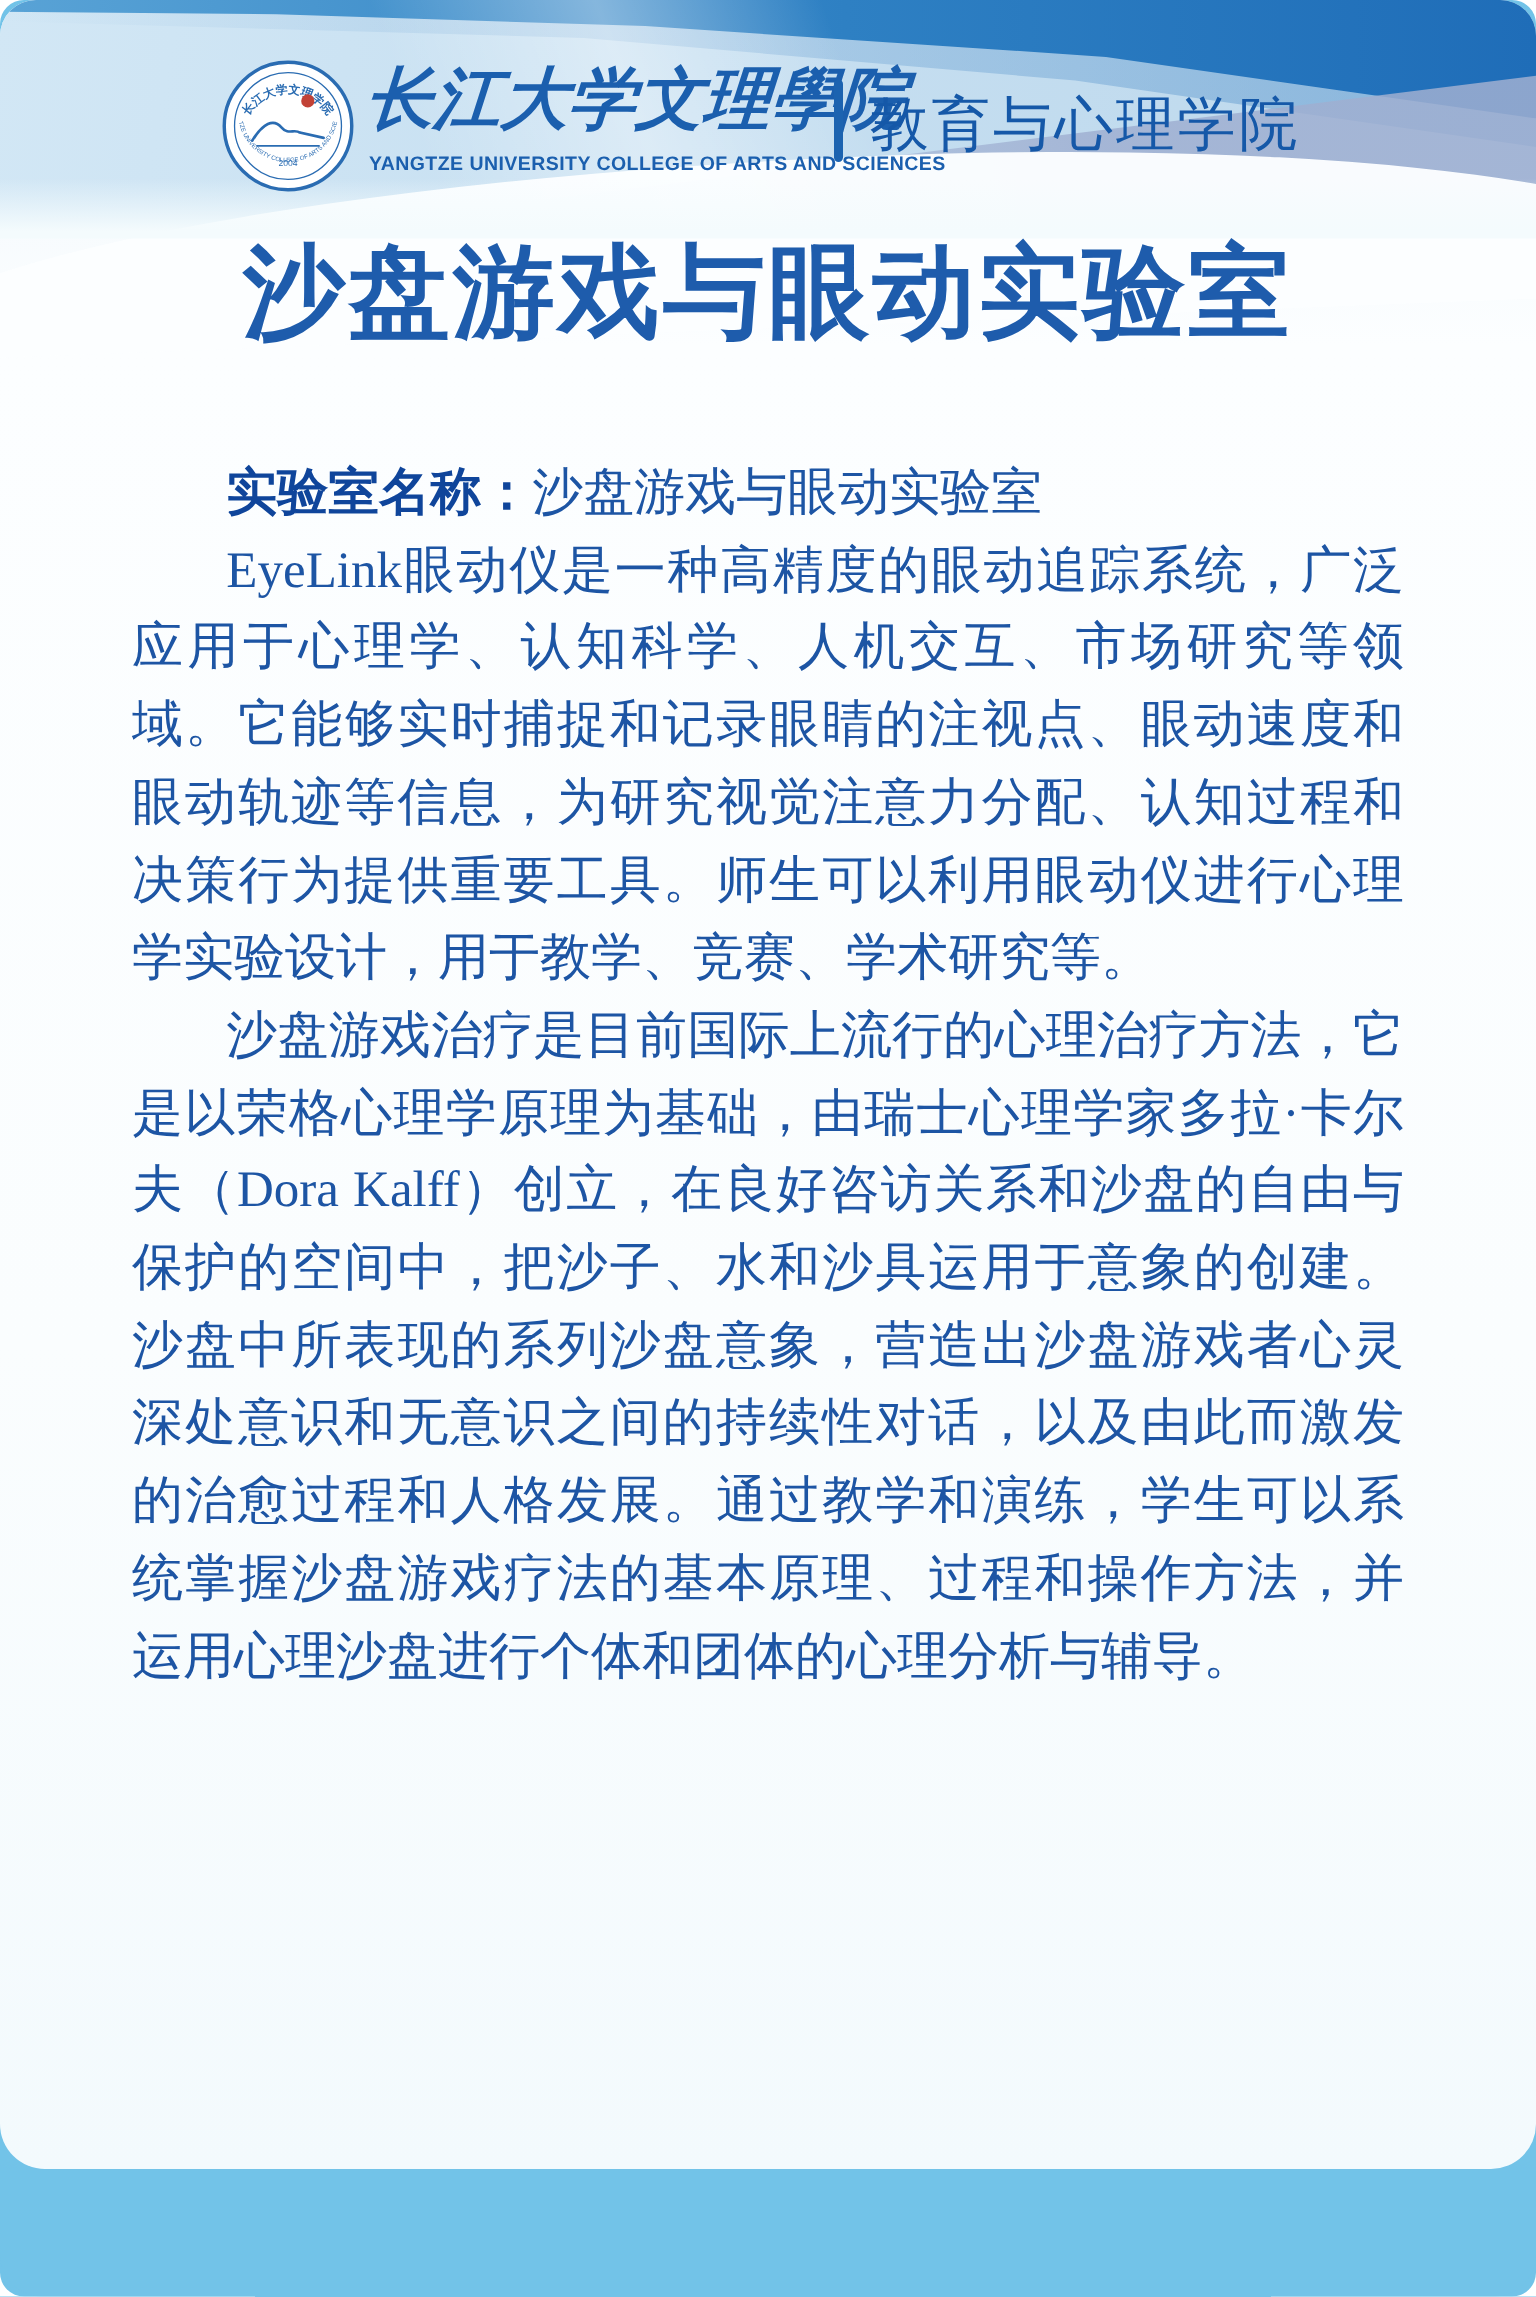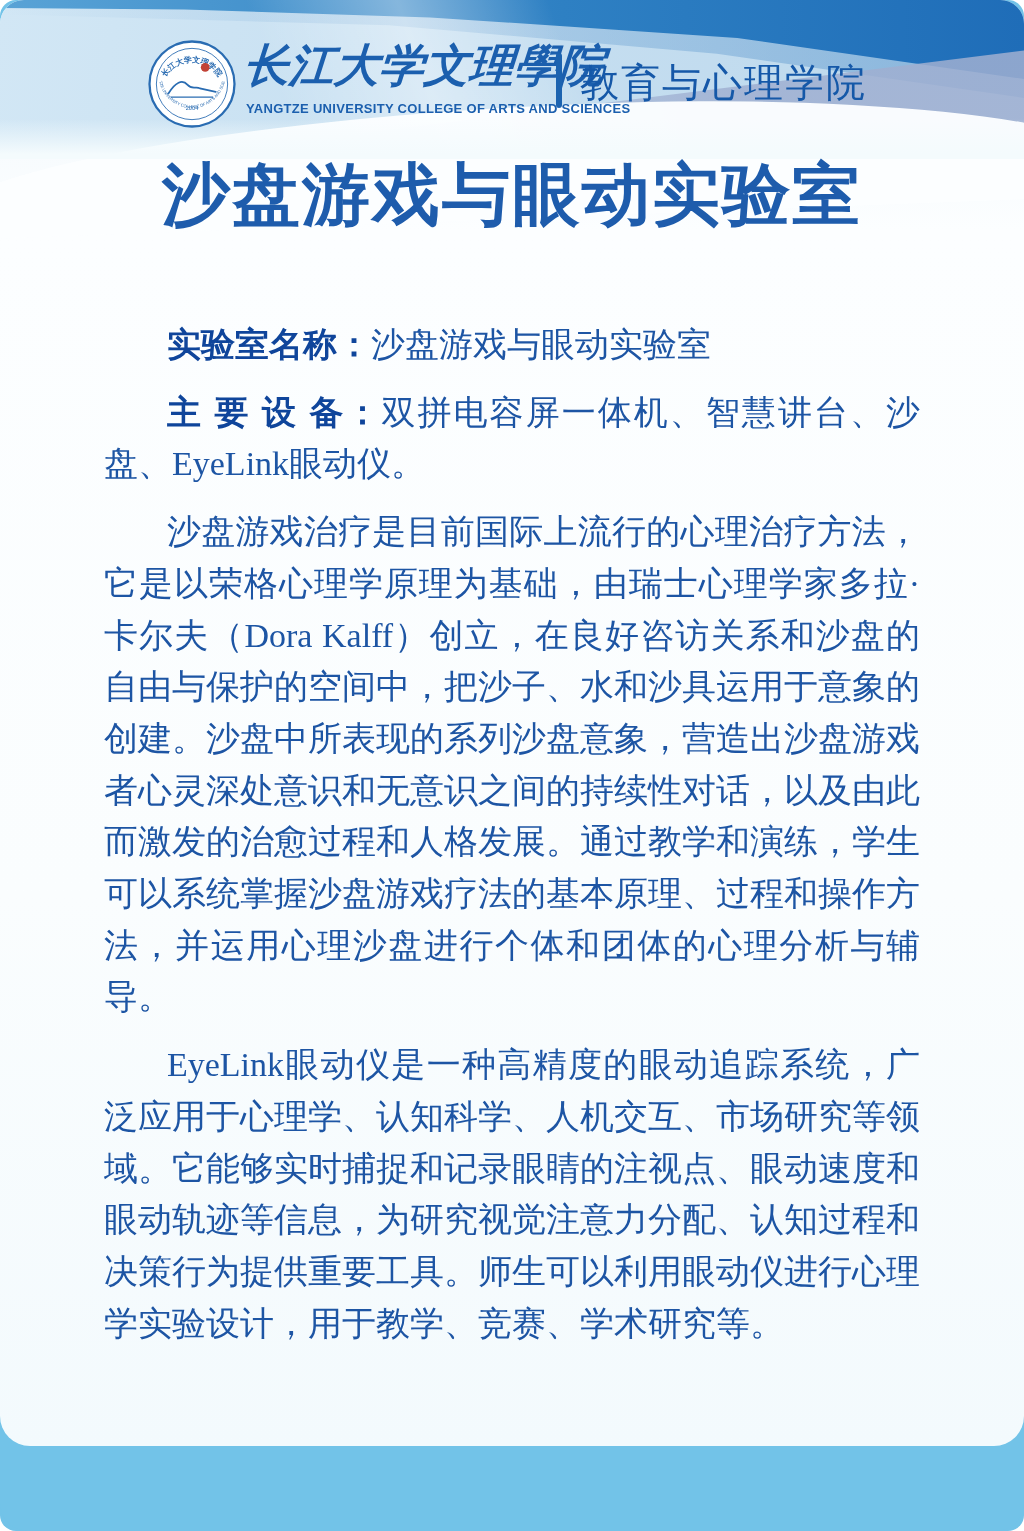--- a/index.html
+++ b/index.html
@@ -42,21 +42,21 @@
   .dept{position:absolute;left:580px;top:56px;font-size:39px;font-weight:400;color:#1558a8;
     letter-spacing:2px;white-space:nowrap;}
   
   .main-title{position:absolute;top:150px;left:0;width:100%;text-align:center;
     font-family:"Liberation Serif","DejaVu Serif",serif;font-weight:700;
     font-size:68px;letter-spacing:2px;color:#1e5cac;}
   
   .content{position:absolute;top:303px;left:88px;width:848px;
     font-family:"Liberation Serif","DejaVu Serif",serif;
     font-size:34px;line-height:51.7px;color:#1d55a4;text-align:justify;}
-  .para{margin:16px;text-indent:1.85em;}
+  .para{margin:0;text-indent:1.85em;}
   .plabel{font-family:"Liberation Sans",sans-serif;font-weight:700;color:#0f459b;}
   
   .bottom-band{position:absolute;left:0;bottom:0;width:100%;height:85px;background:#72c3e8;border-radius:0 0 28px 28px;}
 </style>
 </head>
 <body>
 
 <div class="poster">
   <div class="card">
 
@@ -91,21 +91,20 @@
         <div class="uni-en">YANGTZE UNIVERSITY COLLEGE OF ARTS AND SCIENCES</div>
         <div class="v-bar"></div>
         <div class="dept">教育与心理学院</div>
       </div>
     </div>
 
     <div class="main-title">沙盘游戏与眼动实验室</div>
 
     <div class="content">
       <p class="para"><b class="plabel">实验室名称：</b><span>沙盘游戏与眼动实验室</span></p>
-      <p class="para"><b class="plabel">主 要 设 备：</b><span>双拼电容屏一体机、智慧讲台、沙盘、EyeLink眼动仪。</span></p>
+      <p class="para"><b class="plabel"></b><span>EyeLink眼动仪是一种高精度的眼动追踪系统，广泛应用于心理学、认知科学、人机交互、市场研究等领域。它能够实时捕捉和记录眼睛的注视点、眼动速度和眼动轨迹等信息，为研究视觉注意力分配、认知过程和决策行为提供重要工具。师生可以利用眼动仪进行心理学实验设计，用于教学、竞赛、学术研究等。</span></p>
       <p class="para"><b class="plabel"></b><span>沙盘游戏治疗是目前国际上流行的心理治疗方法，它是以荣格心理学原理为基础，由瑞士心理学家多拉·卡尔夫（Dora Kalff）创立，在良好咨访关系和沙盘的自由与保护的空间中，把沙子、水和沙具运用于意象的创建。沙盘中所表现的系列沙盘意象，营造出沙盘游戏者心灵深处意识和无意识之间的持续性对话，以及由此而激发的治愈过程和人格发展。通过教学和演练，学生可以系统掌握沙盘游戏疗法的基本原理、过程和操作方法，并运用心理沙盘进行个体和团体的心理分析与辅导。</span></p>
-      <p class="para"><b class="plabel"></b><span>EyeLink眼动仪是一种高精度的眼动追踪系统，广泛应用于心理学、认知科学、人机交互、市场研究等领域。它能够实时捕捉和记录眼睛的注视点、眼动速度和眼动轨迹等信息，为研究视觉注意力分配、认知过程和决策行为提供重要工具。师生可以利用眼动仪进行心理学实验设计，用于教学、竞赛、学术研究等。</span></p>
       <p class="para"></p>
     </div>
   </div>
 
   <div class="bottom-band"></div>
 </div>
 
 </body></html>

